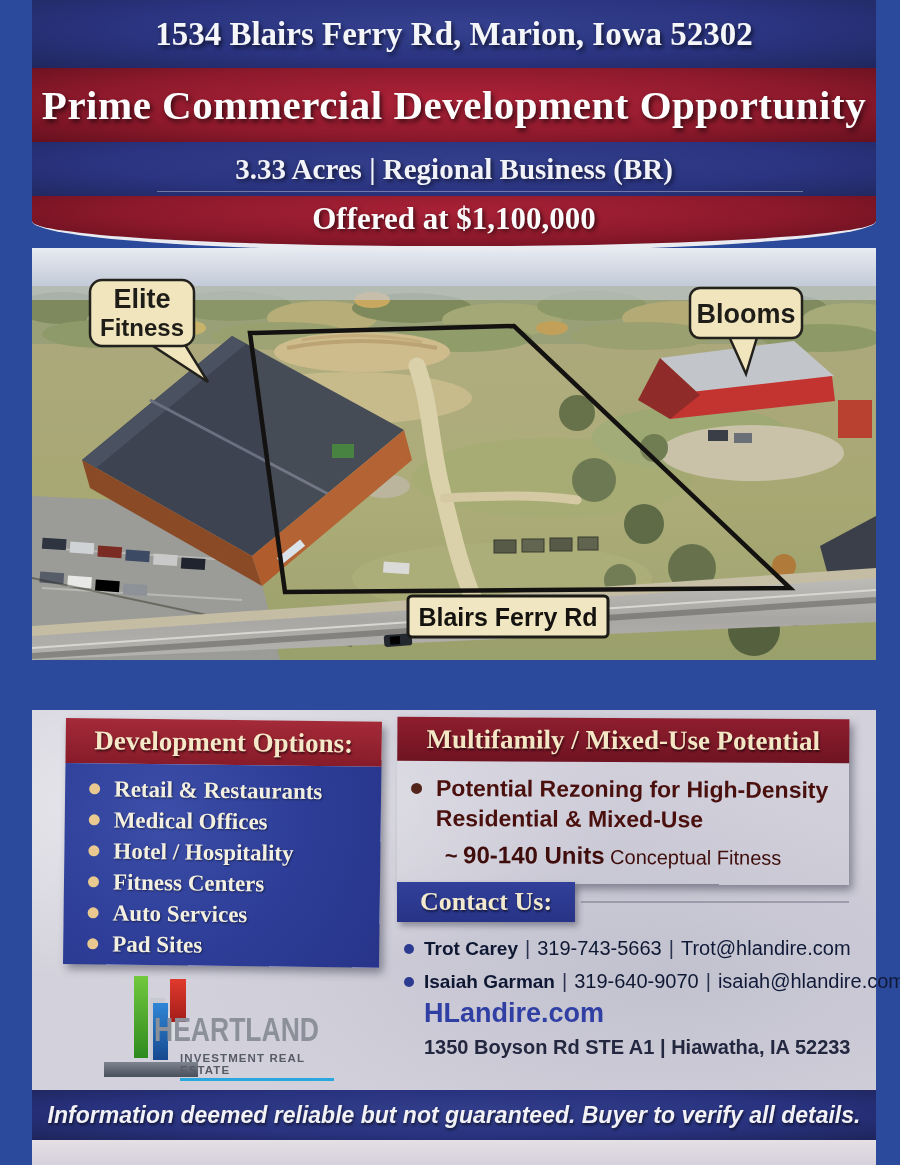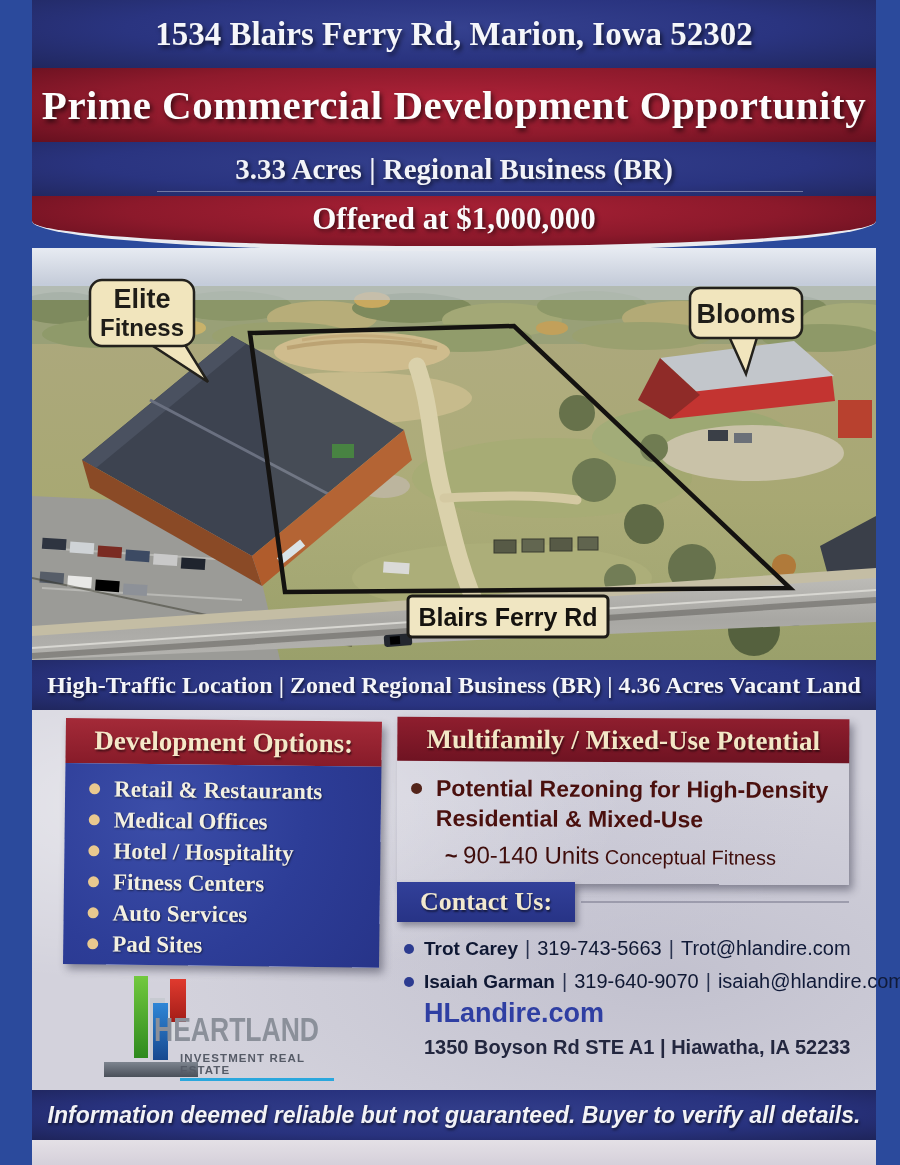--- a/index.html
+++ b/index.html
@@ -50,21 +50,21 @@
      transform:rotate(.3deg);}
   .multi-head{height:44px;background:linear-gradient(180deg,#8f1e2e,#6f1322);display:flex;align-items:center;justify-content:center;}
   .multi-head .t{color:#f3e7c6;font-size:27px;font-weight:bold;text-shadow:1px 2px 2px rgba(0,0,0,.55);}
   .multi-body{background:radial-gradient(ellipse at 40% 30%,#f0e3bd 0%,#e7d5a6 60%,#ddc globalization 100%),#e7d5a6;
      padding:12px 14px 14px 14px;font-family:"Liberation Sans","DejaVu Sans",sans-serif;}
   .multi-line{display:flex;align-items:flex-start;color:#4a100e;font-size:23px;font-weight:bold;line-height:30px;}
   .multi-line .dot{background:#53241a;margin-top:10px;}
   .multi-line2{margin-left:25px;color:#4a100e;font-size:23px;font-weight:bold;line-height:30px;}
   .units{margin:8px 0 0 34px;color:#3f0d0b;font-size:20px;}
   .units .tilde{font-weight:bold;font-size:22px;}
-  .units .b{font-weight:normal;font-size:24px;}
+  .units .b{font-weight:bold;font-size:24px;}
 
   .contact-head{position:absolute;left:365px;top:172px;width:178px;height:40px;
      background:linear-gradient(180deg,#32409a,#273386);display:flex;align-items:center;justify-content:center;
      box-shadow:3px 4px 6px rgba(40,40,60,.4);}
   .contact-head .t{color:#f2e9cf;font-size:26px;font-weight:bold;text-shadow:1px 2px 2px rgba(0,0,0,.55);}
   .contact-rule{position:absolute;left:549px;top:191px;width:268px;height:2px;background:rgba(120,120,140,.55);}
 
   .agents{position:absolute;left:372px;top:222px;width:450px;font-family:"Liberation Sans","DejaVu Sans",sans-serif;}
   .agent{display:flex;align-items:center;height:33px;color:#0f1833;font-size:20px;white-space:nowrap;}
   .agent .dot{width:10px;height:10px;background:#2c3b90;margin-right:10px;}
@@ -111,21 +111,21 @@
     <div class="band band-title">
       <div class="t">Prime Commercial Development Opportunity</div>
     </div>
 
     <div class="band band-sub">
       <div class="t">3.33 Acres | Regional Business (BR)</div>
     </div>
     <div class="sub-line"></div>
 
     <div class="band price-band">
-      <div class="t">Offered at $1,000,000</div>
+      <div class="t">Offered at $1,100,000</div>
     </div>
 
     <div class="photo">
       <svg width="844" height="412" viewBox="0 0 844 412">
         <defs>
           <linearGradient id="sky" x1="0" y1="0" x2="0" y2="1">
             <stop offset="0" stop-color="#e7ebf2"></stop>
               <stop offset="1" stop-color="#aeb7c9"></stop>
           </linearGradient>
           <linearGradient id="field" x1="0" y1="0" x2="0" y2="1">
@@ -269,23 +269,20 @@
           <text x="714" y="75" text-anchor="middle" font-size="27" font-weight="bold" fill="#1f1d18">Blooms</text>
         </g>
 
         <g>
           <rect x="376" y="348" width="200" height="41" rx="4" fill="#f0e6c2" stroke="#1d1b16" stroke-width="3"></rect>
           <text x="476" y="378" text-anchor="middle" font-size="25" font-weight="bold" fill="#15130f">Blairs Ferry Rd</text>
         </g>
       </svg>
     </div>
 
-    <div class="band band-high">
-      <div class="t">High-Traffic Location | Zoned Regional Business (BR) | 4.36 Acres Vacant Land</div>
-    </div>
 
     <div class="content">
 
       <div class="dev-panel">
         <div class="dev-head">
           <div class="t">Development Options:</div>
         </div>
         <div class="dev-body">
           <div class="dev-item">
               <span class="dot"></span>

